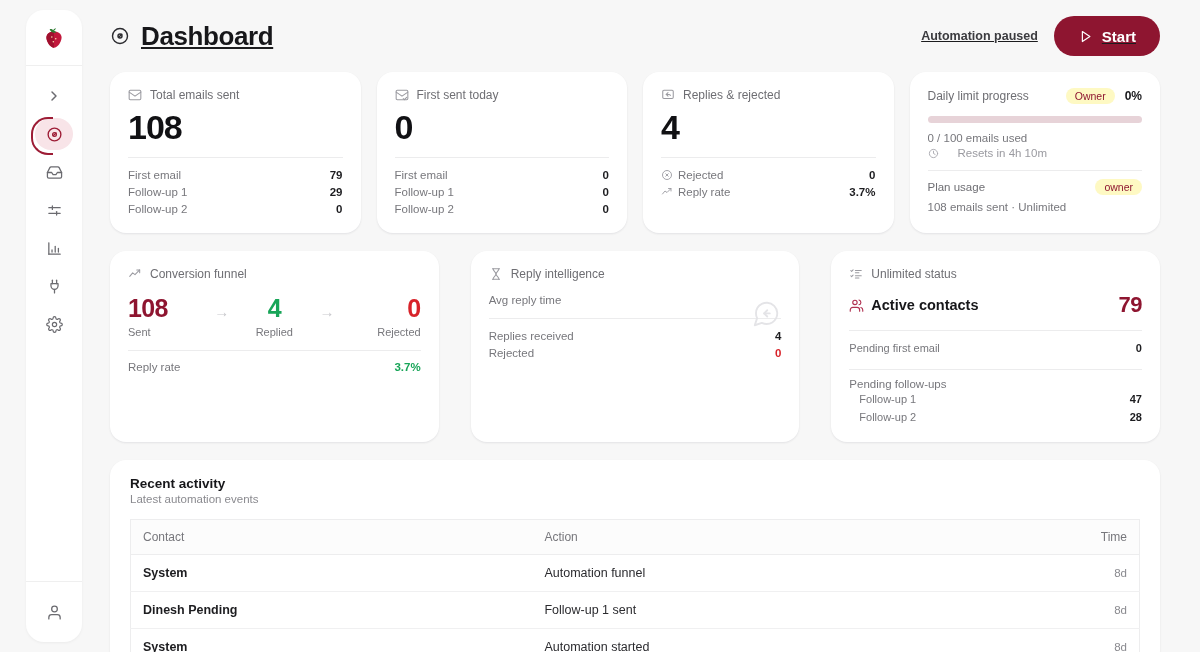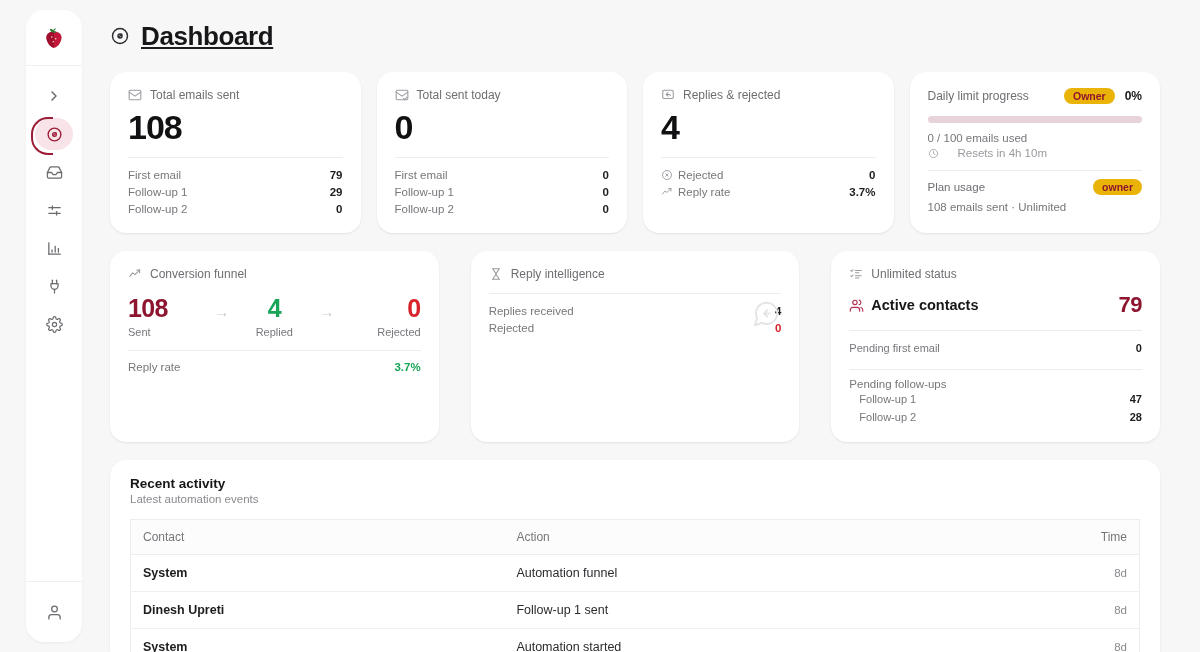--- a/index.html
+++ b/index.html
@@ -73,22 +73,22 @@
   .kpi-head { display: flex; align-items: center; gap: 8px; color: #6e6e73; font-size: 12px; }
   .kpi-value { font-size: 34px; font-weight: 700; letter-spacing: -1px; margin: 6px 0 10px; color: #111114; }
   .divider { height: 1px; background: #ececed; margin: 0 0 8px; }
   .kpi-line { display: flex; align-items: center; font-size: 11.5px; color: #77777c; padding: 2.5px 0; }
   .kpi-line .lbl { display: flex; align-items: center; gap: 5px; }
   .kpi-line .val { margin-left: auto; font-weight: 700; color: #1d1d20; font-size: 11.5px; }
 
   
   .limit-head { display: flex; align-items: center; font-size: 12px; color: #6e6e73; }
   .badge {
-    background: #eab308; color: #8e1530; border-radius: 10px;
-    padding: 2px 9px; font-size: 10.5px; font-weight: 700; margin-left: auto;
+    background: #fef9c3; color: #8e1530; border-radius: 10px;
+    padding: 2px 9px; font-size: 10.5px; font-weight: 400; margin-left: auto;
   }
   .pct { font-size: 12px; font-weight: 700; margin-left: 10px; color: #17171a; }
   .bar-track { height: 7px; border-radius: 4px; background: #e7d3d8; margin: 12px 0 9px; }
   .limit-sub { font-size: 11.5px; color: #77777c; }
   .limit-sub.resets { display:flex; align-items:center; gap:19px; color:#9a9aa0; margin-top: 3px; }
   .limit-div { height:1px; background:#ececed; margin: 11px 0 8px; }
   .plan-row { display:flex; align-items:center; font-size:11.5px; color:#6e6e73; }
   .plan-sub { font-size:11.5px; color:#77777c; margin-top:6px; }
 
   
@@ -217,20 +217,29 @@
 
     <div class="topbar">
       <div class="title-wrap">
         <svg width="20" height="20" viewBox="0 0 24 24" fill="none" stroke="#2b2b2f" stroke-width="1.7">
             <circle cx="12" cy="12" r="9"></circle>
             <circle cx="12" cy="12" r="2.4"></circle>
             <line x1="14.1" y1="9.9" x2="10.5" y2="13.5" stroke-linecap="round"></line>
           </svg>
         <span class="page-title">Dashboard</span>
       </div>
+      <div class="topbar-right">
+        <span class="automation-state">Automation paused</span>
+        <button class="start-btn">
+          <svg width="15" height="15" viewBox="0 0 24 24" fill="none" stroke="#fff" stroke-width="1.9" stroke-linejoin="round">
+              <polygon points="7 4 19 12 7 20 7 4"></polygon>
+            </svg>
+          <span>Start</span>
+        </button>
+      </div>
     </div>
 
     <div class="row-kpi">
 
       <div class="card kpi">
         <div class="kpi-head">
           <svg width="14" height="14" viewBox="0 0 24 24" fill="none" stroke="#9a9aa0" stroke-width="1.8" stroke-linecap="round" stroke-linejoin="round">
               <rect x="2" y="4" width="20" height="16" rx="2"></rect>
               <path d="m2 7 10 7 10-7"></path>
             </svg>
@@ -252,21 +261,21 @@
         </div>
       </div>
 
       <div class="card kpi">
         <div class="kpi-head">
           <svg width="14" height="14" viewBox="0 0 24 24" fill="none" stroke="#9a9aa0" stroke-width="1.8" stroke-linecap="round" stroke-linejoin="round">
               <rect x="2" y="4" width="20" height="16" rx="2"></rect>
               <path d="m2 7 10 7 10-7"></path>
               <polyline points="14 18 16 20 20 16" stroke="#9a9aa0"></polyline>
             </svg>
-          <span>Total sent today</span>
+          <span>First sent today</span>
         </div>
         <div class="kpi-value">0</div>
         <div class="divider"></div>
         <div class="kpi-line">
           <span class="lbl">First email</span>
           <span class="val">0</span>
         </div>
         <div class="kpi-line">
           <span class="lbl">Follow-up 1</span>
           <span class="val">0</span>
@@ -378,20 +387,21 @@
             </svg>
           <span>Reply intelligence</span>
         </div>
         <div class="reply-deco">
           <svg width="30" height="30" viewBox="0 0 24 24" fill="none" stroke="currentColor" stroke-width="1.5" stroke-linecap="round" stroke-linejoin="round">
               <path d="M21 11.5a8.38 8.38 0 0 1-.9 3.8 8.5 8.5 0 0 1-7.6 4.7 8.38 8.38 0 0 1-3.8-.9L3 21l1.9-5.7a8.38 8.38 0 0 1-.9-3.8 8.5 8.5 0 0 1 4.7-7.6 8.38 8.38 0 0 1 3.8-.9h.5a8.48 8.48 0 0 1 8 8v.5z"></path>
               <polyline points="13 9 10.5 11.5 13 14"></polyline>
               <path d="M10.5 11.5H15"></path>
             </svg>
         </div>
+        <div class="avg-label">Avg reply time</div>
         <div class="mid-div"></div>
         <div class="mid-line">
           <span>Replies received</span>
           <span class="val">4</span>
         </div>
         <div class="mid-line">
           <span>Rejected</span>
           <span class="val" style="color:#d8232a">0</span>
         </div>
       </div>
@@ -449,21 +459,21 @@
             <th class="t-time">Time</th>
           </tr>
         </thead>
         <tbody>
           <tr>
             <td class="t-contact">System</td>
             <td class="t-action">Automation funnel</td>
             <td class="t-time">8d</td>
           </tr>
           <tr>
-            <td class="t-contact">Dinesh Upreti</td>
+            <td class="t-contact">Dinesh Pending</td>
             <td class="t-action">Follow-up 1 sent</td>
             <td class="t-time">8d</td>
           </tr>
           <tr>
             <td class="t-contact">System</td>
             <td class="t-action">Automation started</td>
             <td class="t-time">8d</td>
           </tr>
 
         </tbody>

